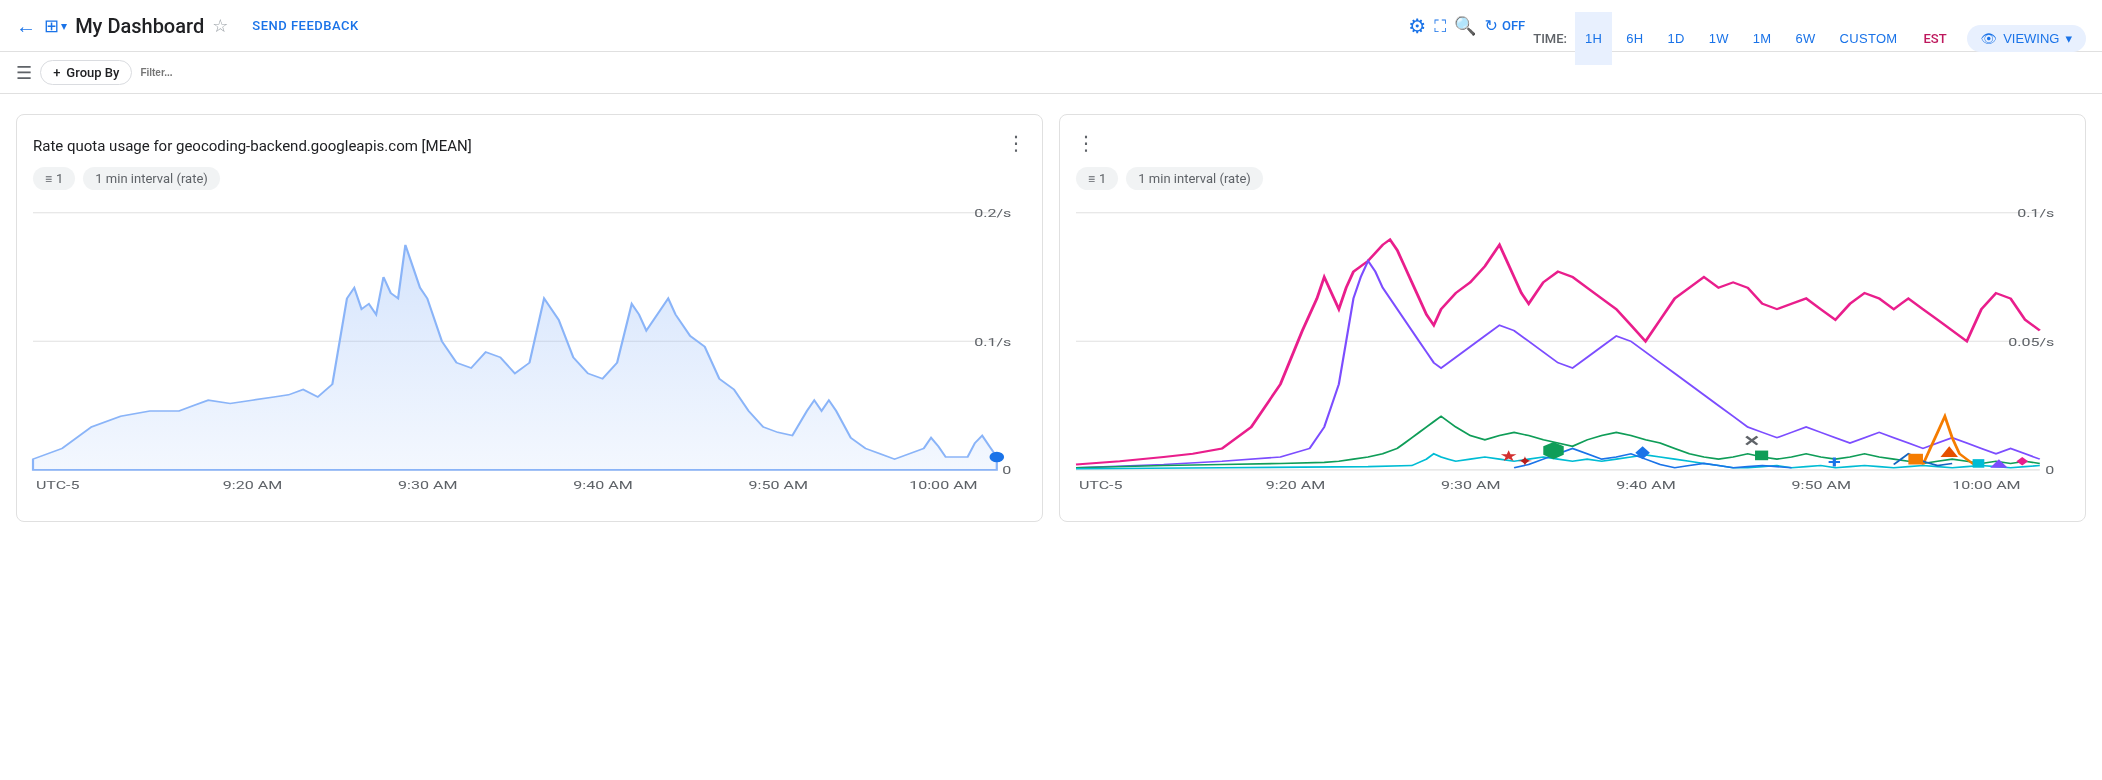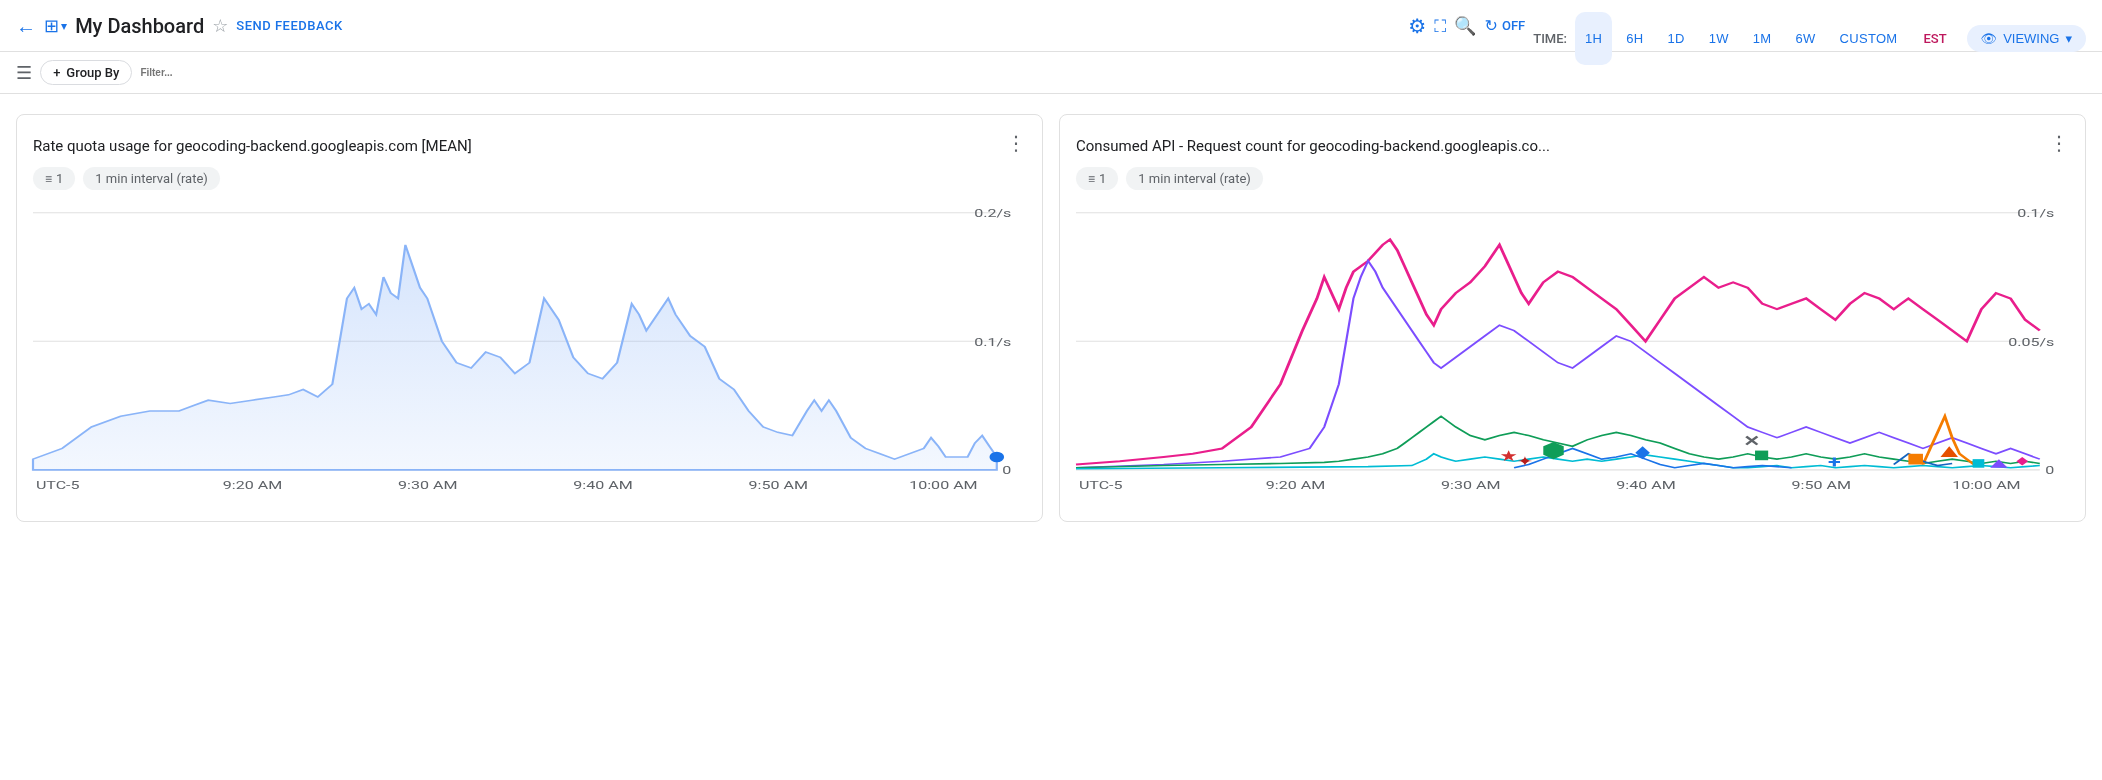--- a/index.html
+++ b/index.html
@@ -12,31 +12,31 @@
       padding: 0 16px;
       height: 52px;
       border-bottom: 1px solid #e0e0e0;
       gap: 8px;
     }
     .header-left { display: flex; align-items: center; gap: 8px; flex: 1; }
     .back-btn { color: #1a73e8; cursor: pointer; font-size: 20px; display: flex; align-items: center; }
     .dashboard-icon { color: #1a73e8; font-size: 18px; display: flex; align-items: center; gap: 2px; cursor: pointer; }
     .dashboard-title { font-size: 20px; font-weight: 500; color: #202124; }
     .star-icon { color: #9aa0a6; font-size: 18px; cursor: pointer; }
-    .send-feedback { color: #1a73e8; font-size: 13px; font-weight: 500; cursor: pointer; letter-spacing: 0.5px; margin-left: 0; text-align: center; }
+    .send-feedback { color: #1a73e8; font-size: 13px; font-weight: 500; cursor: pointer; letter-spacing: 0.5px; margin-left: 16px; text-align: center; }
 
     .header-center { display: flex; align-items: center; gap: 8px; }
     .header-icon { color: #1a73e8; font-size: 20px; cursor: pointer; display: flex; align-items: center; }
     .auto-refresh { display: flex; align-items: center; gap: 4px; color: #1a73e8; font-size: 13px; font-weight: 500; cursor: pointer; }
 
     .header-right { display: flex; align-items: center; gap: 4px; margin-top: 26px; }
     .time-label { color: #5f6368; font-size: 13px; font-weight: 500; margin-right: 4px; }
     .time-btn {
       padding: 19px 10px;
-      border-radius: 10px;
+      border-radius: 0;
       border: none;
       background: transparent;
       color: #1a73e8;
       font-size: 13px;
       font-weight: 500;
       cursor: pointer;
       letter-spacing: 0.3px;
     }
     .time-btn.active {
       background: #e8f0fe;
@@ -274,21 +274,20 @@
         <text x="250" y="268" font-size="11" fill="#5f6368">9:30 AM</text>
         <text x="370" y="268" font-size="11" fill="#5f6368">9:40 AM</text>
         <text x="490" y="268" font-size="11" fill="#5f6368">9:50 AM</text>
         <text x="600" y="268" font-size="11" fill="#5f6368">10:00 AM</text>
       </svg>
     </div>
   </div>
 
   <div class="chart-card">
     <div class="chart-header">
-      <div class="chart-title">Consumed API - Request count for geocoding-backend.googleapis.co...</div>
       <span class="more-icon">⋮</span>
     </div>
     <div class="chart-badges">
       <div class="badge">
         <span class="badge-filter-icon">≡</span>
         <span>1</span>
       </div>
       <div class="badge">
         <span>1 min interval (rate)</span>
       </div>

